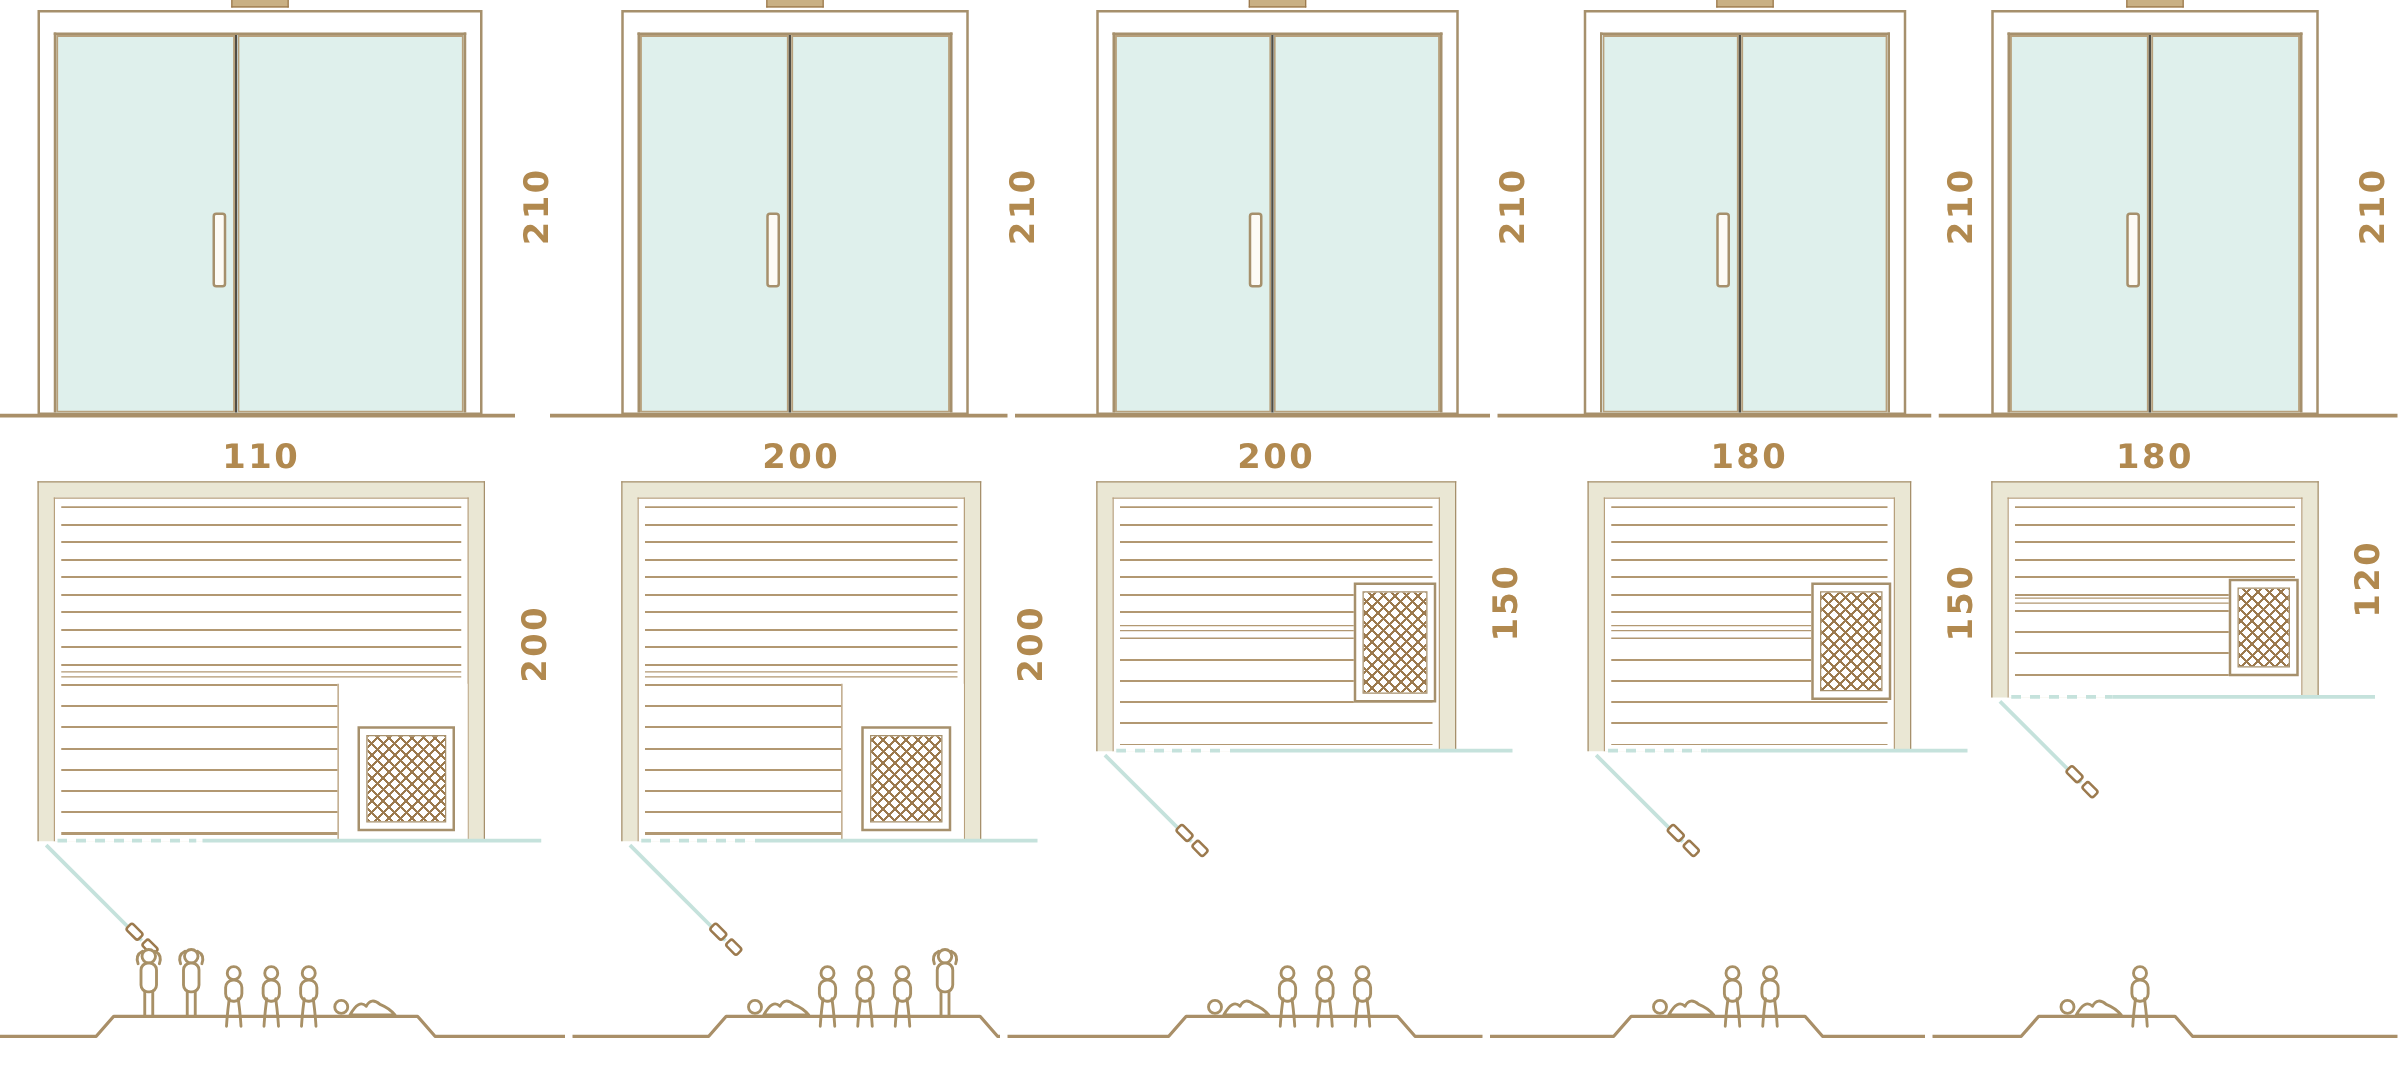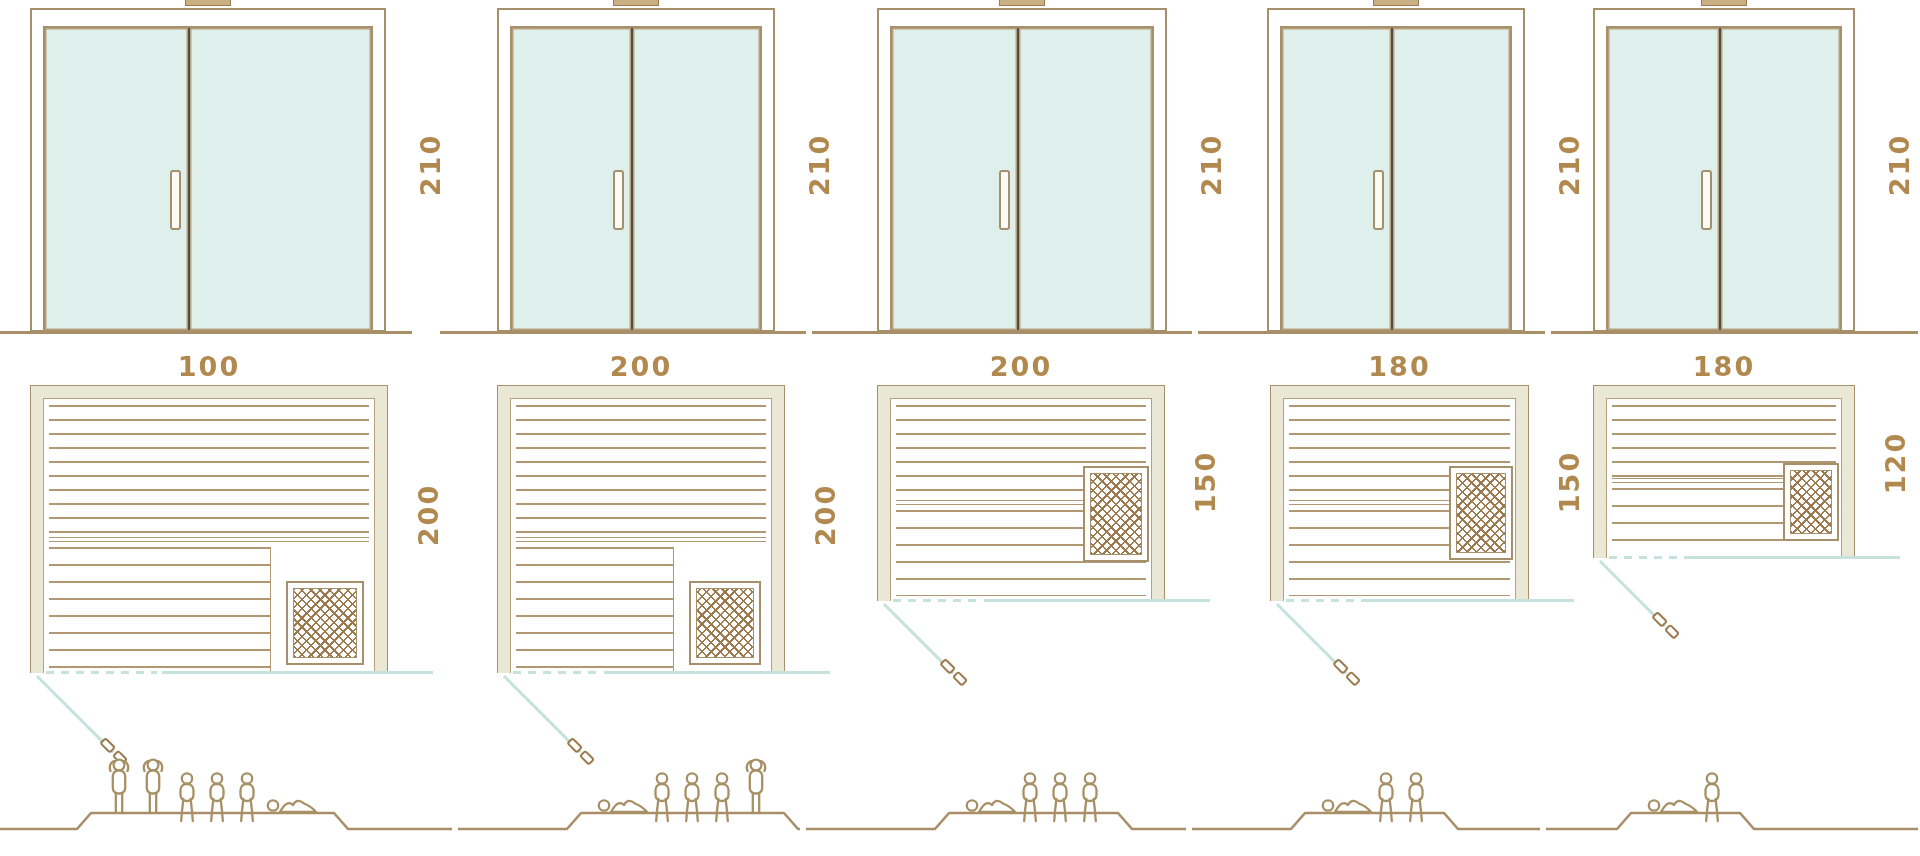--- a/index.html
+++ b/index.html
@@ -43,21 +43,21 @@
         <div class="abs elev" style="left: 30px; top: 8px; width: 356px; height: 324px;">
           <div class="elev-inner">
             <div class="pane left" style="width: 44%;">
               <div class="door-handle"></div>
             </div>
             <div class="pane" style="flex: 1 1 0%;"></div>
           </div>
         </div>
         <div class="abs groundline" style="left: 0px; top: 331px; width: 412px;"></div>
         <div class="abs dim vert" style="left: 430px; top: 165px;">210</div>
-        <div class="abs dim" style="left: 209px; top: 366px;">100</div>
+        <div class="abs dim" style="left: 209px; top: 366px;">110</div>
         <div class="abs plan" style="left: 30px; top: 385px; width: 358px; height: 288px;">
           <div class="plan-interior">
             <div class="abs" style="left: 5px; right: 5px; top: 6px; height: 132px; background: repeating-linear-gradient(rgb(178, 152, 114) 0px, rgb(178, 152, 114) 1.6px, transparent 1.6px, transparent 14px);"></div>
             <div class="abs sep" style="left: 5px; right: 5px; top: 138px; height: 5px;"></div>
             <div class="abs" style="inset: 148px 5px 5px; background: repeating-linear-gradient(rgb(178, 152, 114) 0px, rgb(178, 152, 114) 1.6px, transparent 1.6px, transparent 17px);"></div>
             <div class="abs front-cut" style="right: 0px; top: 148px; bottom: 0px; width: 104px;"></div>
             <div class="abs heater" style="right: 10px; bottom: 8px; width: 78px; height: 84px;">
               <div class="heater-grid"></div>
             </div>
           </div>

